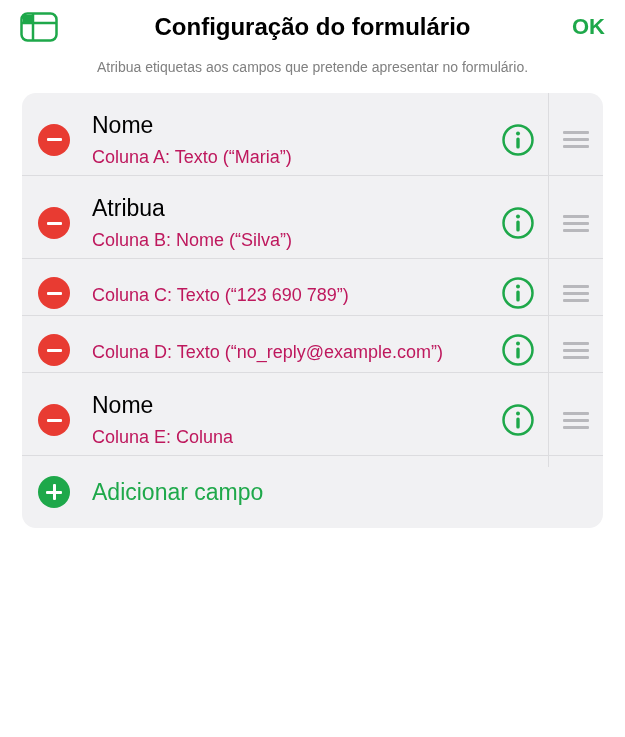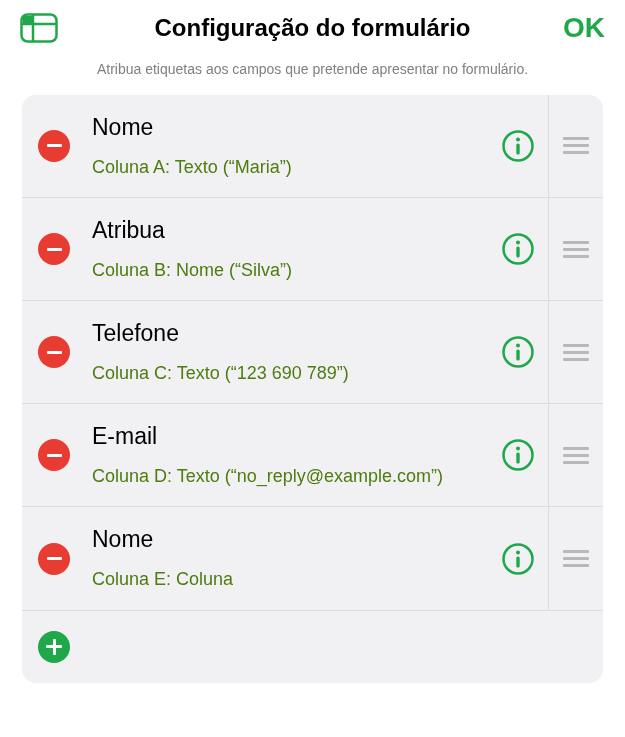--- a/index.html
+++ b/index.html
@@ -37,21 +37,21 @@
       text-align: center;
       font-size: 24px;
       font-weight: 600;
       color: #000000;
     }
     .header-right {
       width: 50px;
       text-align: right;
     }
     .ok-button {
-      font-size: 28px;
+      font-size: 22px;
       font-weight: 600;
       color: #1ea84a;
       cursor: pointer;
     }
     .table-icon {
       width: 38px;
       height: 30px;
     }
     .subtitle {
       text-align: center;
@@ -62,21 +62,21 @@
     }
     .field-list {
       background: #f1f1f3;
       border-radius: 14px;
       margin: 0 22px;
       overflow: hidden;
     }
     .field-row {
       display: flex;
       align-items: center;
-      padding: 18px 14px 18px 16px;
+      padding: 18px 14px 6px 16px;
       border-bottom: 1px solid #dcdcdf;
       position: relative;
     }
     .field-row:last-child {
       border-bottom: none;
     }
     .remove-button {
       width: 32px;
       height: 32px;
       border-radius: 50%;
@@ -101,23 +101,23 @@
       min-width: 0;
     }
     .field-title {
       font-size: 23px;
       font-weight: 400;
       color: #000000;
       line-height: 1.25;
     }
     .field-subtitle {
       font-size: 18px;
-      color: #4d7c0f;
+      color: #be185d;
       line-height: 1.3;
-      margin-top: 14px;
+      margin-top: 6px;
     }
     .info-button {
       width: 32px;
       height: 32px;
       flex-shrink: 0;
       cursor: pointer;
       margin-right: 14px;
     }
     .divider-vertical {
       width: 1px;
@@ -244,42 +244,40 @@
       <div class="drag-handle">
         <span></span>
           <span></span>
           <span></span>
       </div>
     </div>
 
     <div class="field-row">
       <div class="remove-button"></div>
       <div class="field-content">
-        <div class="field-title">Telefone</div>
         <div class="field-subtitle">Coluna C: Texto (“123 690 789”)</div>
       </div>
       <span class="info-button">
         <svg viewBox="0 0 32 32" width="32" height="32">
           <circle cx="16" cy="16" r="14.5" fill="none" stroke="#1ea84a" stroke-width="2.5"></circle>
           <circle cx="16" cy="9.5" r="2" fill="#1ea84a"></circle>
           <rect x="14.3" y="13.5" width="3.4" height="11" rx="1.5" fill="#1ea84a"></rect>
         </svg>
       </span>
       <div class="divider-vertical"></div>
       <div class="drag-handle">
         <span></span>
           <span></span>
           <span></span>
       </div>
     </div>
 
     <div class="field-row">
       <div class="remove-button"></div>
       <div class="field-content">
-        <div class="field-title">E-mail</div>
         <div class="field-subtitle">Coluna D: Texto (“no_reply@example.com”)</div>
       </div>
       <span class="info-button">
         <svg viewBox="0 0 32 32" width="32" height="32">
           <circle cx="16" cy="16" r="14.5" fill="none" stroke="#1ea84a" stroke-width="2.5"></circle>
           <circle cx="16" cy="9.5" r="2" fill="#1ea84a"></circle>
           <rect x="14.3" y="13.5" width="3.4" height="11" rx="1.5" fill="#1ea84a"></rect>
         </svg>
       </span>
       <div class="divider-vertical"></div>
@@ -306,16 +304,17 @@
       <div class="divider-vertical"></div>
       <div class="drag-handle">
         <span></span>
           <span></span>
           <span></span>
       </div>
     </div>
 
     <div class="add-row">
       <div class="add-button"></div>
+      <div class="add-label">Adicionar campo</div>
     </div>
 
   </div>
 </div>
 
 </body></html>

